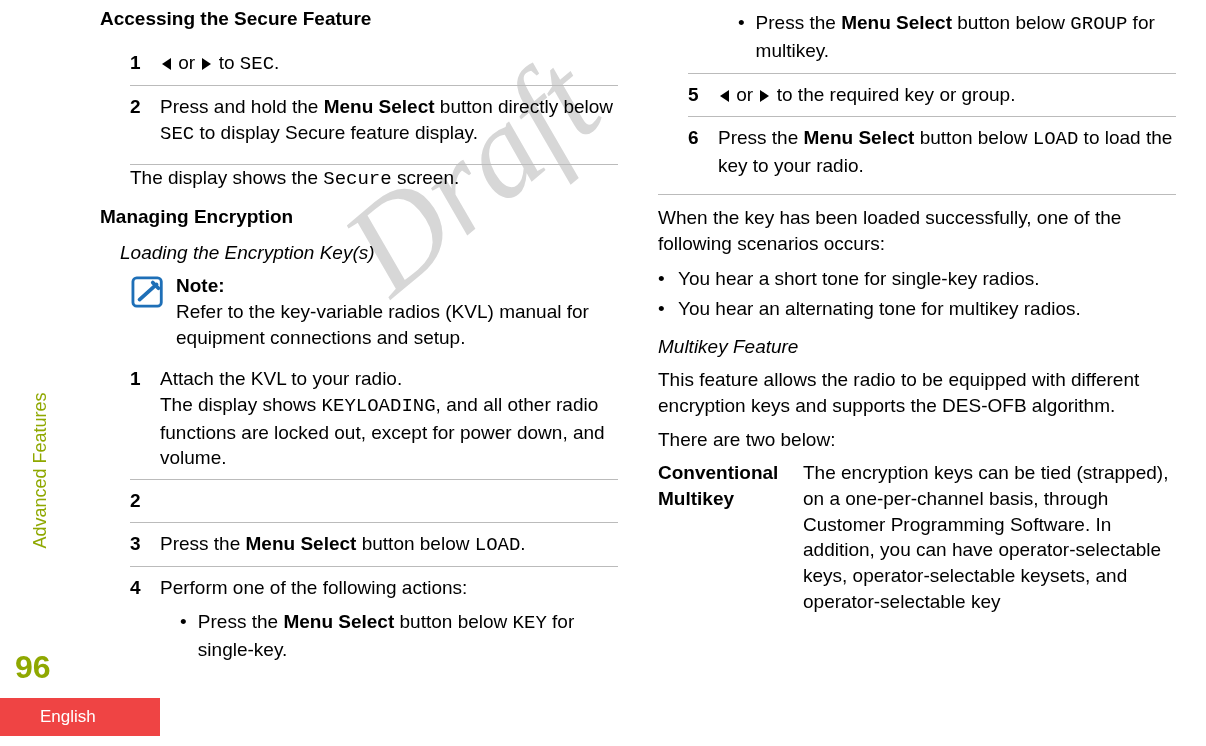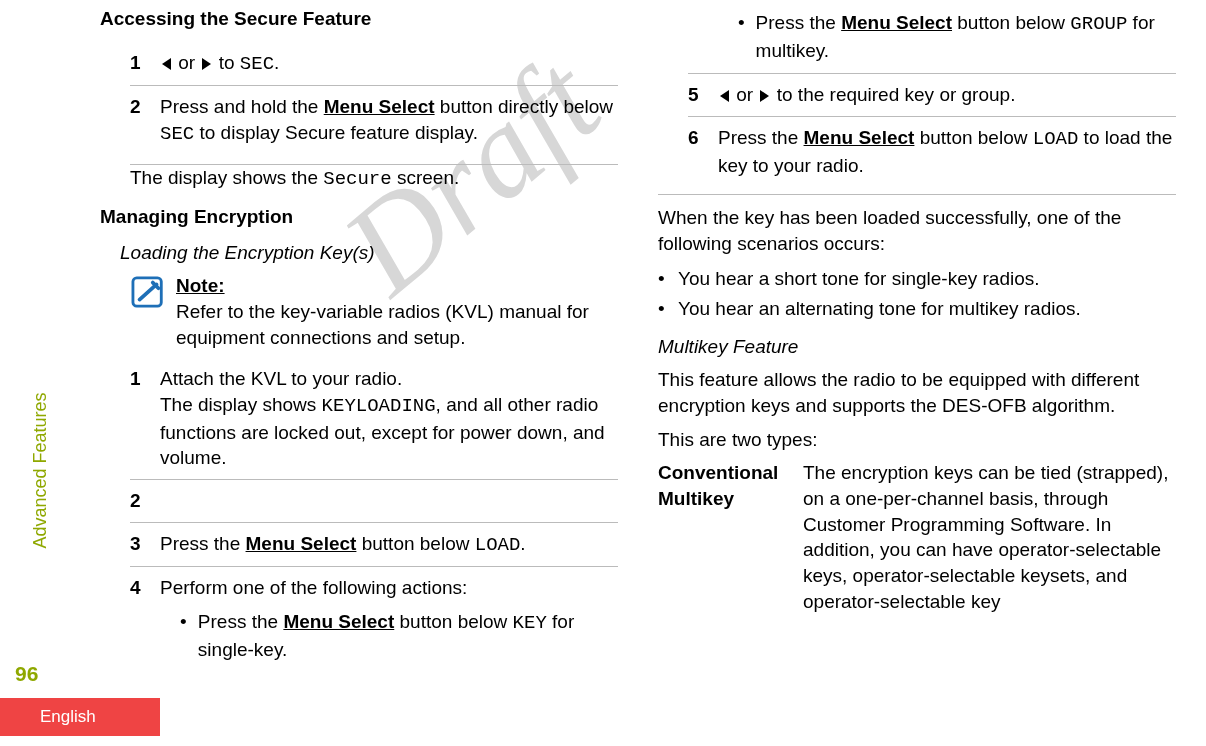--- a/index.html
+++ b/index.html
@@ -35,21 +35,21 @@
     transform-origin: center;
     white-space: nowrap;
     color: #8fa800;
     font-size: 18px;
   }
   .pagenum {
     position: absolute;
     left: 15px;
     bottom: 60px;
     color: #8fa800;
-    font-size: 21px;
+    font-size: 32px;
     font-weight: bold;
   }
   .lang-tab {
     position: absolute;
     left: 0;
     bottom: 10px;
     width: 160px;
     height: 38px;
     background: #ef4444;
     color: #fff;
@@ -78,21 +78,21 @@
     margin-left: 30px;
   }
   .step.noborder { border-bottom: none; }
   .step-num {
     width: 30px;
     flex-shrink: 0;
     font-weight: bold;
   }
   .step-body { flex: 1; }
   .result { margin: 8px 0 12px 30px; }
-  .bold { font-weight: bold; text-decoration: underline; }
+  .bold { font-weight: bold; }
   .mono { font-family: "Courier New", monospace; }
   .tri {
     display: inline-block;
     width: 0; height: 0;
     border-top: 6px solid transparent;
     border-bottom: 6px solid transparent;
     vertical-align: middle;
     margin: 0 2px;
   }
   .tri-left { border-right: 9px solid #000; }
@@ -246,21 +246,21 @@
         <li>
             <span>You hear a short tone for single-key radios.</span>
           </li>
         <li>
             <span>You hear an alternating tone for multikey radios.</span>
           </li>
       </ul>
 
       <h4 style="margin-left:0;">Multikey Feature</h4>
       <div class="para">This feature allows the radio to be equipped with different encryption keys and supports the DES-OFB algorithm.</div>
-      <div class="para">This are two types:</div>
+      <div class="para">There are two below:</div>
 
       <div class="deflist">
         <div class="dt">Conventional Multikey</div>
         <div class="dd">The encryption keys can be tied (strapped), on a one-per-channel basis, through Customer Programming Software. In addition, you can have operator-selectable keys, operator-selectable keysets, and operator-selectable key</div>
       </div>
     </div>
   </div>
 </div>
 
 </body></html>

